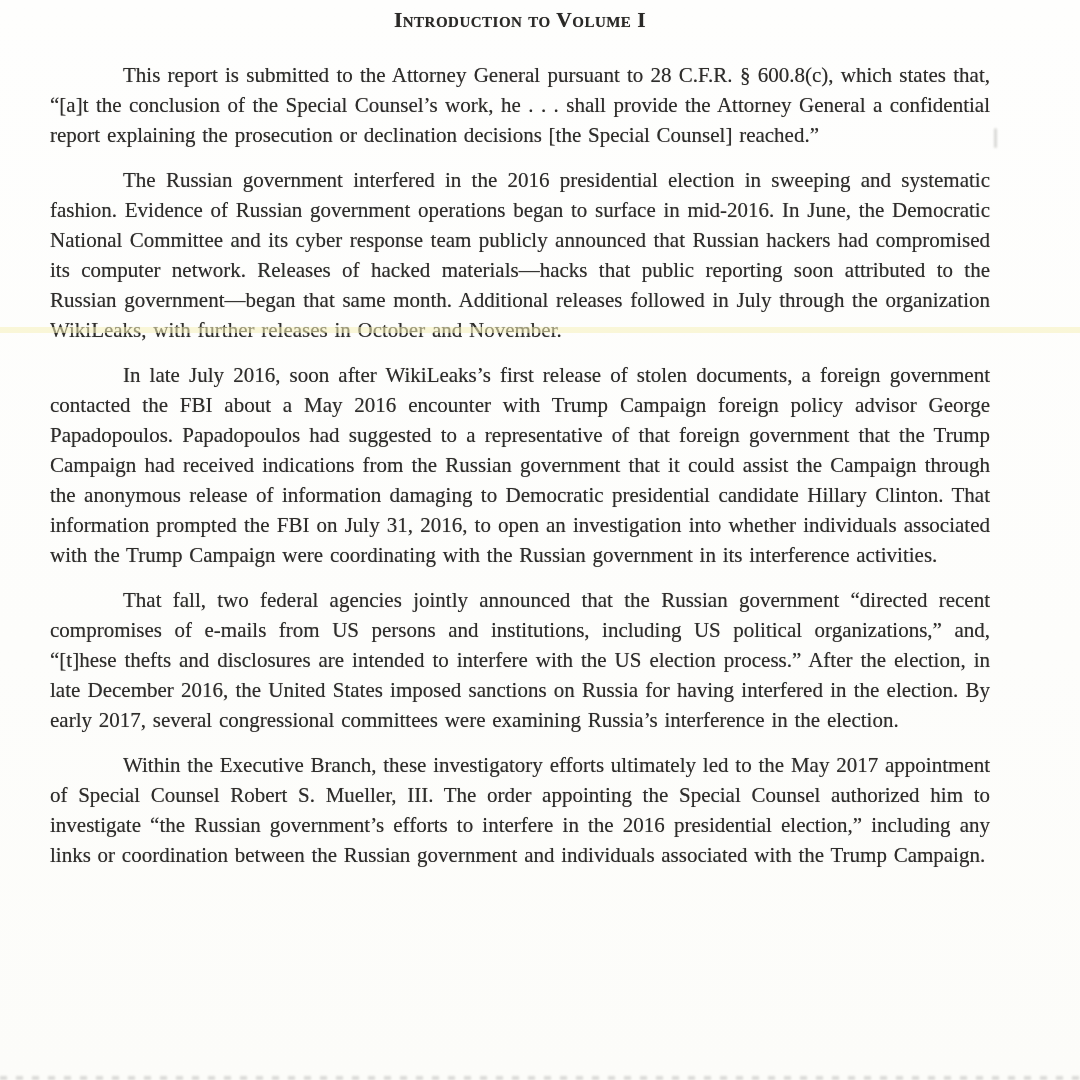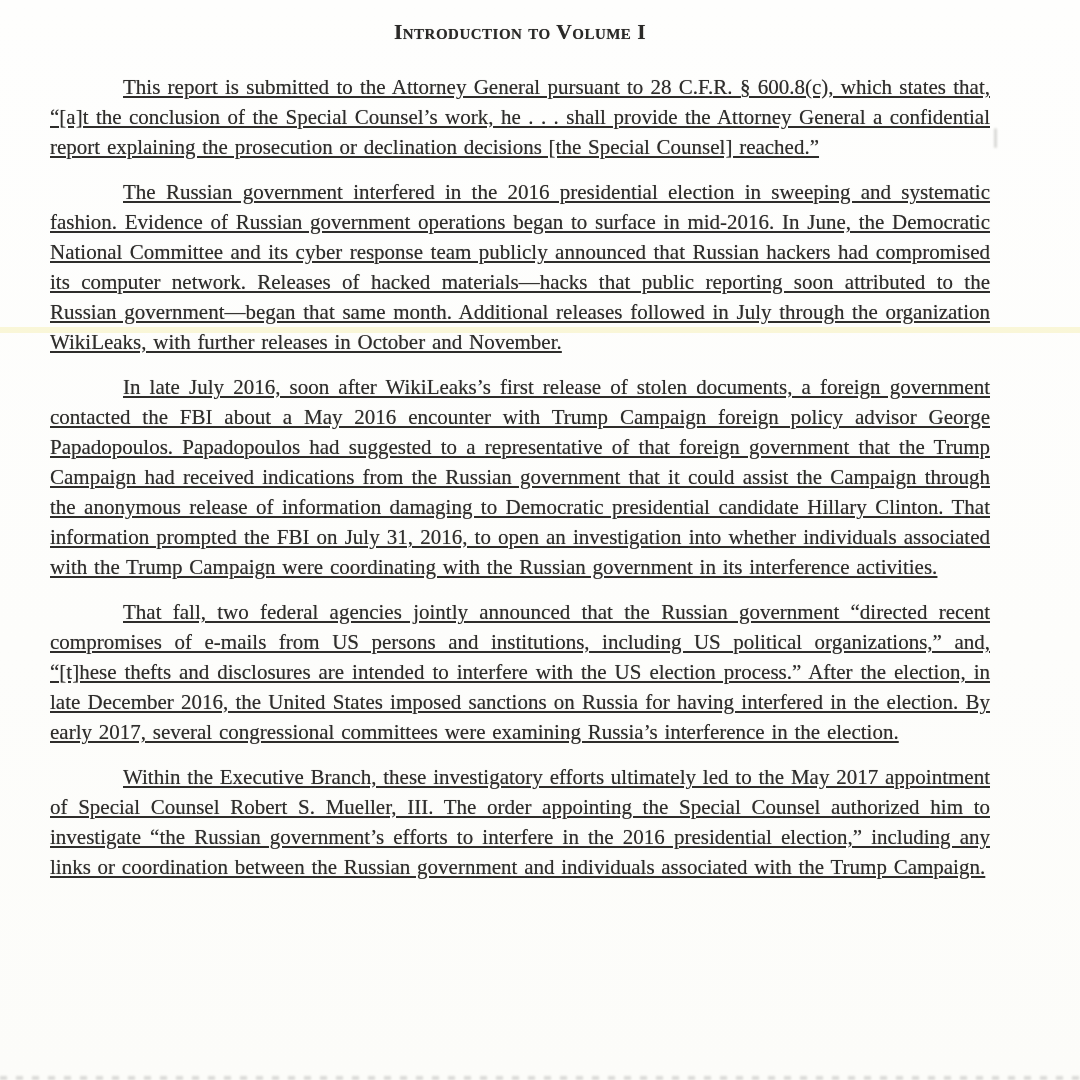--- a/index.html
+++ b/index.html
@@ -21,31 +21,30 @@
     padding: 3px 90px 0 50px;
     text-shadow: 0 0 0.7px rgba(45, 42, 40, 0.55);
   }
   .doc-title {
     text-align: center;
     font-weight: bold;
     font-variant: small-caps;
     font-size: 21.5px;
     line-height: 26px;
     letter-spacing: 0.5px;
-    margin: 16px 0 27px 0;
+    margin: 4px 0 27px 0;
     color: #2a2927;
   }
   .doc-body p {
     margin: 4px 0 15px 0;
     font-size: 21px;
     line-height: 30px;
     text-align: justify;
     text-indent: 73px;
     word-spacing: 1.5px;
-    text-decoration: underline;
   }
   
   .artifact-yellow-line {
     position: absolute;
     left: 0;
     top: 327px;
     width: 1080px;
     height: 6px;
     background: rgba(246, 240, 186, 0.55);
     pointer-events: none;

